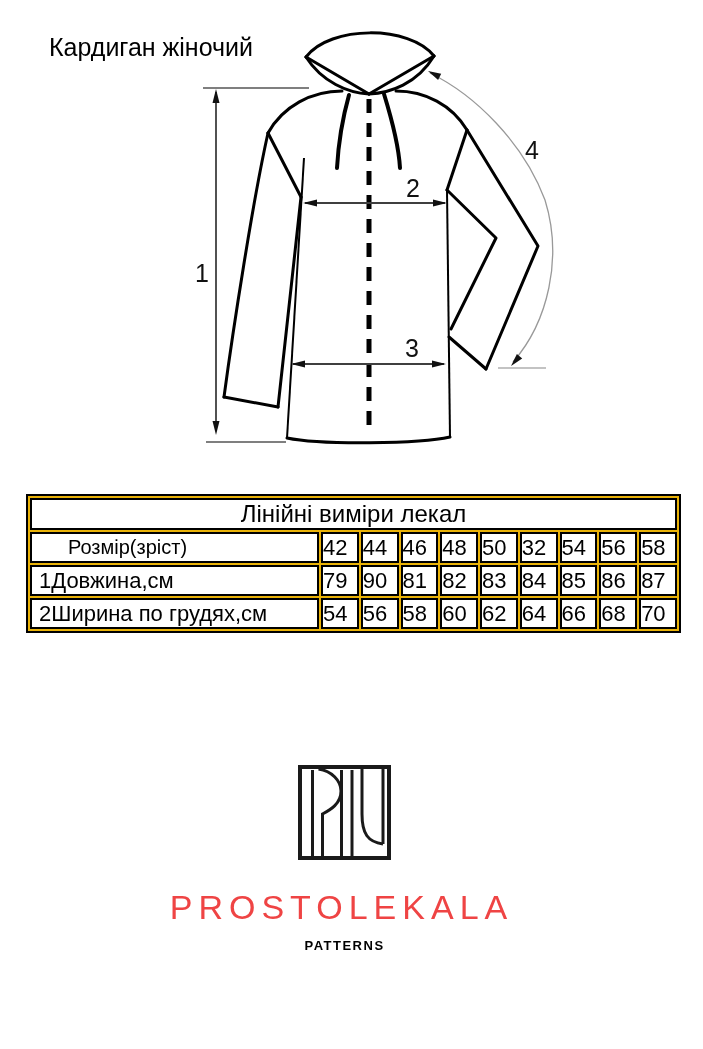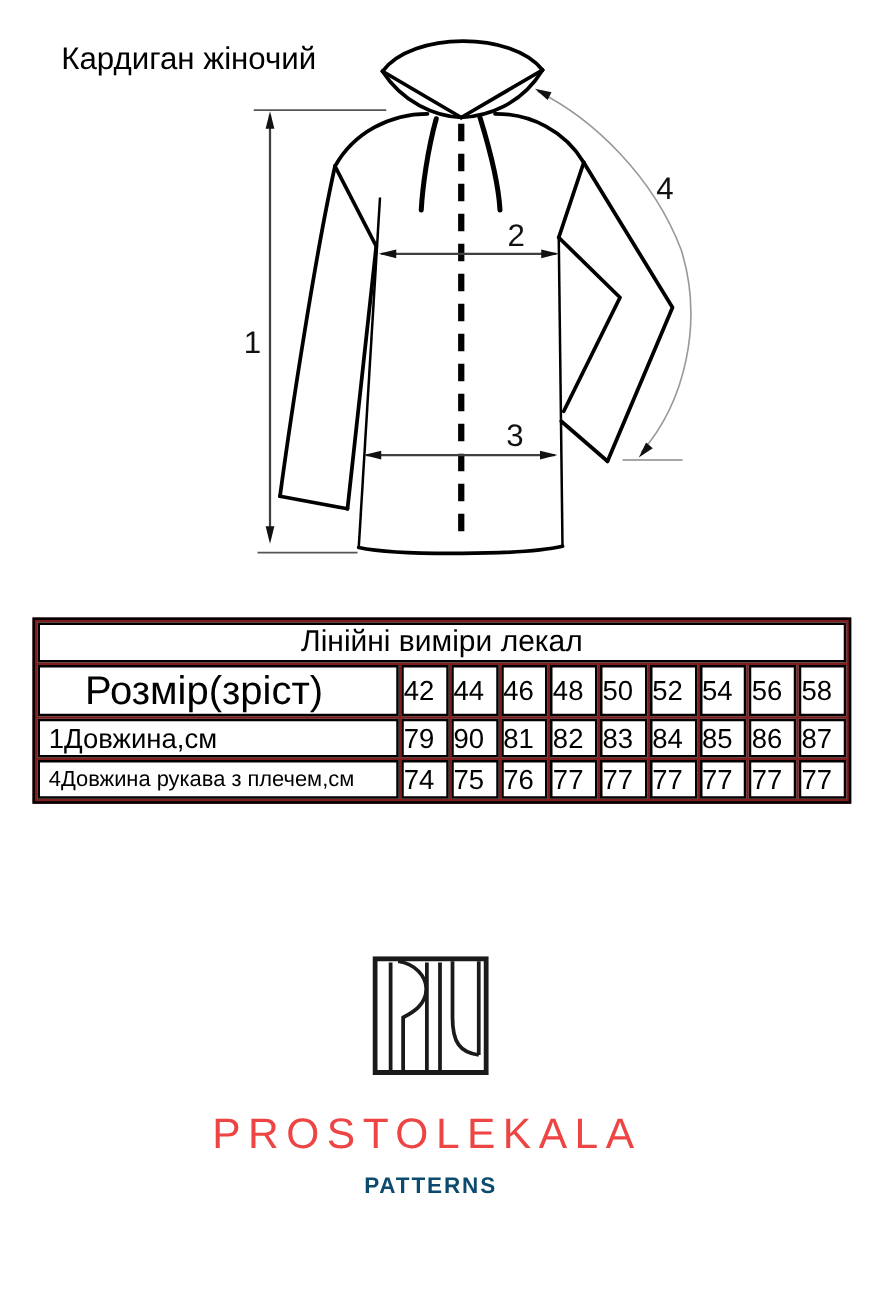--- a/index.html
+++ b/index.html
@@ -11,34 +11,34 @@
   
   .title-block { position:absolute; left:28px; top:17px; width:246px; text-align:center;
                  font-size:25px; line-height:29px; color:#000;margin-top:16px; }
   
   .diagram { position:absolute; left:0; top:0; }
   .dim-label { font-family:"Liberation Sans", sans-serif; font-size:25px; fill:#111; }
   
   table.size-table {
     position:absolute; left:26px; top:494px; width:655px;
     border-collapse:separate; border-spacing:2px;
-    border:2px solid #000; background:#7f1d1d; table-layout:fixed;
+    border:2px solid #000; background:#eab308; table-layout:fixed;
   }
   table.size-table td { border:2px solid #000; background:#fff; vertical-align:middle; }
   td.t-title { text-align:center; font-size:24px; height:31px; }
   td.lbl  { font-size:22px; padding-left:7px; height:31px; white-space:nowrap; overflow:hidden; }
-  td.lbl-size { font-size:32px;padding-left:36px; }
+  td.lbl-size { font-size:20px;padding-left:36px; }
   td.lbl-small { font-size:17.5px; }
   td.num { font-size:22px; height:31px; }
   
   .logo-mark { position:absolute; left:298px; top:765px; }
   .brand-name { position:absolute; left:0; top:888px; width:683px; text-align:center;
                 font-size:34px; letter-spacing:6px; color:#ef4444; white-space:nowrap; }
   .brand-tagline { position:absolute; left:0; top:938px; width:689px; text-align:center;
-                font-size:18px; font-weight:bold; letter-spacing:1.5px; color:#0c4a6e; }
+                font-size:13px; font-weight:bold; letter-spacing:1.5px; color:#000000; }
 </style>
 </head>
 <body>
 
 <div class="page">
 
   <div class="title-block">
     <div>Кардиган жіночий</div>
   </div>
 
@@ -125,48 +125,48 @@
       <tr>
         <td class="t-title" colspan="10">Лінійні виміри лекал</td>
       </tr>
       <tr>
         <td class="lbl lbl-size">Розмір(зріст)</td>
         <td class="num">42</td>
         <td class="num">44</td>
         <td class="num">46</td>
         <td class="num">48</td>
         <td class="num">50</td>
-        <td class="num">52</td>
+        <td class="num">32</td>
         <td class="num">54</td>
         <td class="num">56</td>
         <td class="num">58</td>
       </tr>
       <tr>
         <td class="lbl">1Довжина,см</td>
         <td class="num">79</td>
         <td class="num">90</td>
         <td class="num">81</td>
         <td class="num">82</td>
         <td class="num">83</td>
         <td class="num">84</td>
         <td class="num">85</td>
         <td class="num">86</td>
         <td class="num">87</td>
       </tr>
       <tr>
-        <td class="lbl lbl-small">4Довжина рукава з плечем,см</td>
-        <td class="num">74</td>
-        <td class="num">75</td>
-        <td class="num">76</td>
-        <td class="num">77</td>
-        <td class="num">77</td>
-        <td class="num">77</td>
-        <td class="num">77</td>
-        <td class="num">77</td>
-        <td class="num">77</td>
+        <td class="lbl">2Ширина по грудях,см</td>
+        <td class="num">54</td>
+        <td class="num">56</td>
+        <td class="num">58</td>
+        <td class="num">60</td>
+        <td class="num">62</td>
+        <td class="num">64</td>
+        <td class="num">66</td>
+        <td class="num">68</td>
+        <td class="num">70</td>
       </tr>
     </tbody>
   </table>
 
   <svg class="logo-mark" width="93" height="95" viewBox="0 0 93 95" xmlns="http://www.w3.org/2000/svg">
     <rect x="2" y="2" width="89" height="91" fill="none" stroke="#1a1a1a" stroke-width="4"></rect>
     <g fill="none" stroke="#1a1a1a" stroke-width="3">
       <path d="M14.5,5 L14.5,91"></path>
       <path d="M20.5,4 C34,6 43,16 43,26 C43,39 32,45 24.5,49 L24.5,91"></path>
       <path d="M43.5,5 L43.5,91"></path>

